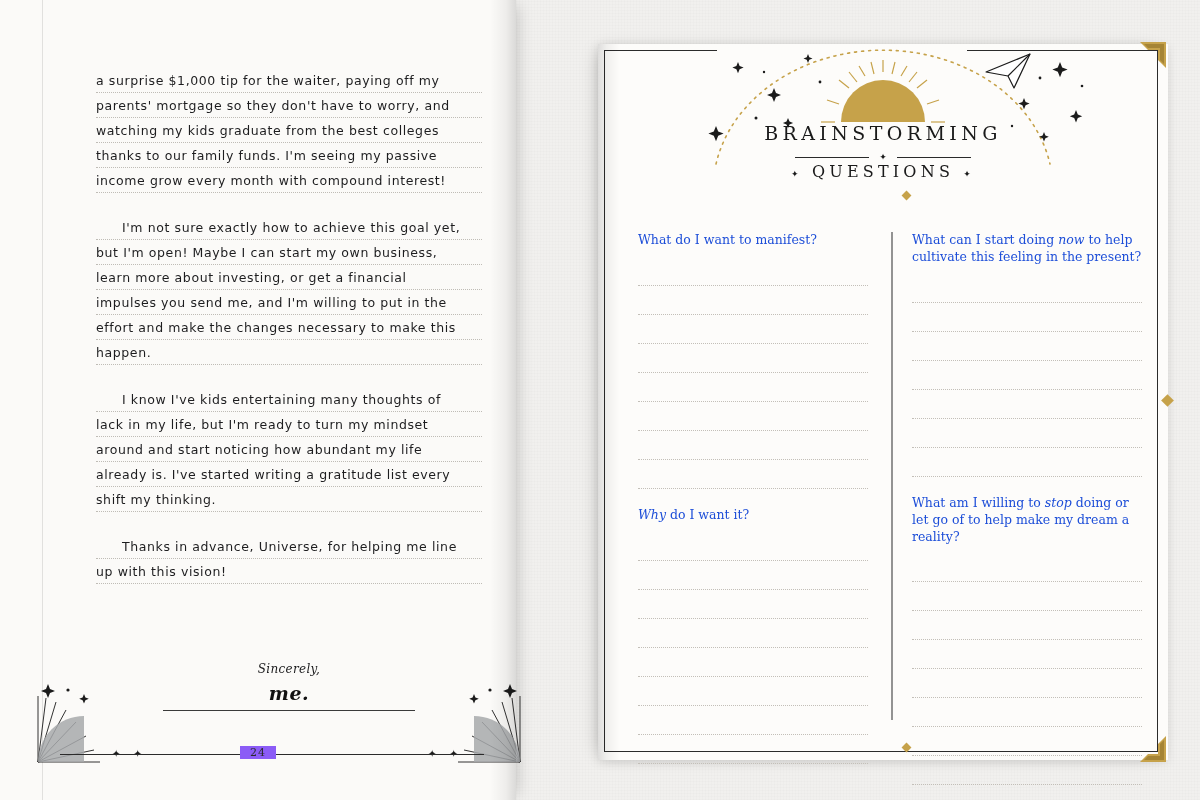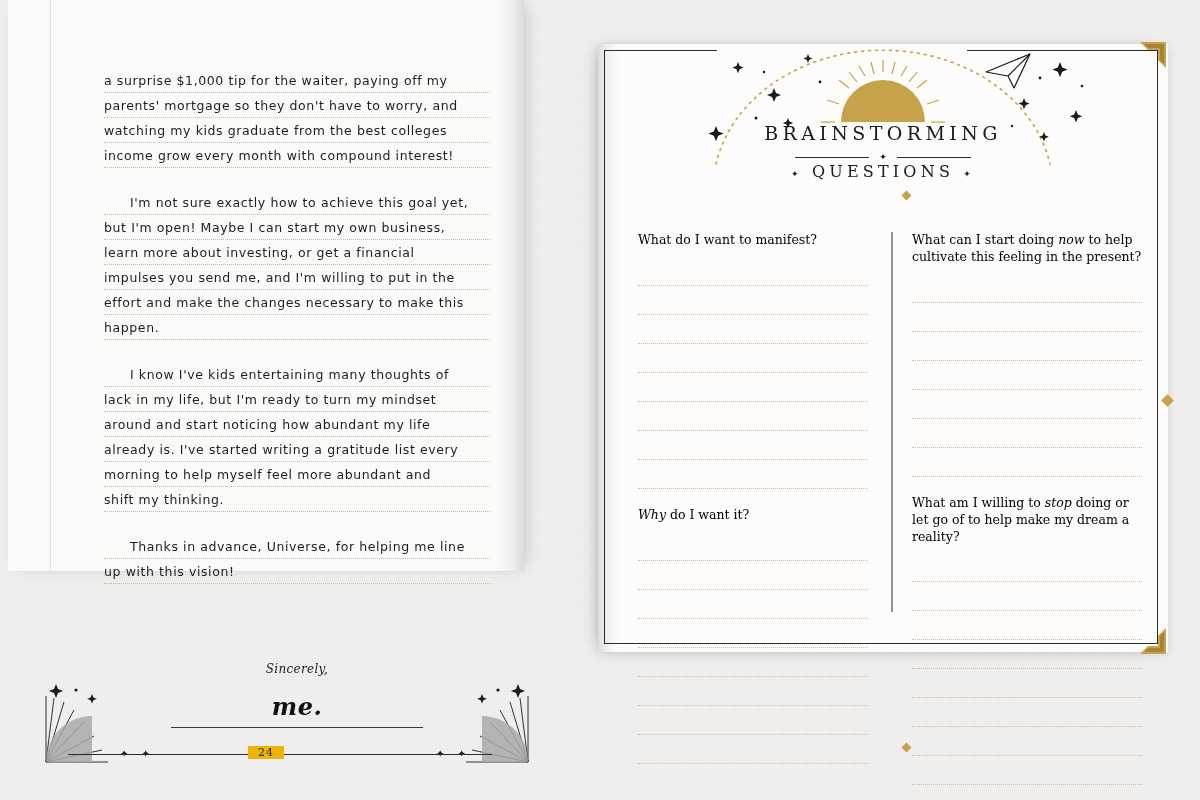--- a/index.html
+++ b/index.html
@@ -25,24 +25,24 @@
   }
 
   .spread {
     position: absolute;
     inset: 0;
   }
 
   
   .page-left {
     position: absolute;
-    left: 8px;
+    left: 0;
     top: 0;
     width: 516px;
-    height: 571px;
+    height: 800px;
     background: #fbfaf8;
     box-shadow: 6px 0 16px -6px rgba(0,0,0,0.22);
     text-decoration: underline;
   }
   .page-left .inner-edge {
     position: absolute;
     left: 42px;
     top: 0;
     bottom: 0;
     width: 1px;
@@ -97,25 +97,25 @@
     text-align: center;
   }
   .sig-sincerely {
     font-family: "DejaVu Serif", serif;
     font-style: italic;
     font-size: 12px;
     color: #1b1b1d;
     letter-spacing: 0.3px;
   }
   .sig-name {
-    margin-top: 16px;
+    margin-top: 6px;
     font-family: "DejaVu Serif", serif;
     font-style: italic;
     font-weight: bold;
-    font-size: 24px;
+    font-size: 19px;
     color: #111;
     letter-spacing: 0.5px;
   }
   .sig-rule {
     margin: 6px auto 0;
     width: 252px;
     border-top: 1px solid #3a3a3a;
     height: 0;
   }
 
@@ -133,21 +133,21 @@
     top: 746px;
     left: 0;
     right: 0;
     text-align: center;
     font-family: "DejaVu Serif", serif;
     font-size: 11px;
     color: #2b2b2b;
     letter-spacing: 1px;
   }
   .page-num span {
-    background: #eab308;
+    background: #8b5cf6;
     padding: 0 10px;
   }
 
   
   .corner-burst {
     position: absolute;
     width: 96px;
     height: 96px;
     overflow: hidden;
   }
@@ -161,21 +161,21 @@
     font-size: 10px;
     letter-spacing: 5px;
   }
 
   
   .page-right {
     position: absolute;
     left: 598px;
     top: 44px;
     width: 570px;
-    height: 608px;
+    height: 716px;
     background: #fdfcfa;
     box-shadow: -7px 0 18px -8px rgba(0,0,0,0.22), 0 2px 10px rgba(0,0,0,0.10);
   }
   .right-gutter-shade {
     position: absolute;
     left: 0;
     top: 0;
     bottom: 0;
     width: 22px;
     background: linear-gradient(to left, rgba(0,0,0,0) 0%, rgba(0,0,0,0.05) 60%, rgba(0,0,0,0.12) 100%);
@@ -272,21 +272,21 @@
     top: 0;
     bottom: 0;
     width: 1px;
     background: #2b2b2b;
     transform: translateX(-0.5px);
   }
   .q-label {
     font-family: "DejaVu Serif", serif;
     font-size: 12.5px;
     line-height: 1.35;
-    color: #000000;
+    color: #1d4ed8;
     margin-bottom: 8px;
   }
   .q-label i { font-style: italic; text-align: right; }
   .write-lines {
     margin-bottom: 18px;
   }
   .wline {
     height: 28px;
     border-bottom: 1px dotted #c3bfb8;
   }
@@ -311,38 +311,38 @@
 
   <div class="page-left">
     <div class="inner-edge"></div>
 
     <div class="letter-body">
 
       <div class="para">
         <div class="hline">a surprise $1,000 tip for the waiter, paying off my</div>
         <div class="hline">parents' mortgage so they don't have to worry, and</div>
         <div class="hline">watching my kids graduate from the best colleges</div>
+        <div class="hline">thanks to our family funds. I'm seeing my passive</div>
         <div class="hline">income grow every month with compound interest!</div>
       </div>
 
       <div class="para">
         <div class="hline"><span class="indent"></span><span>I'm not sure exactly how to achieve this goal yet,</span></div>
         <div class="hline">but I'm open! Maybe I can start my own business,</div>
         <div class="hline">learn more about investing, or get a financial</div>
         <div class="hline">impulses you send me, and I'm willing to put in the</div>
         <div class="hline">effort and make the changes necessary to make this</div>
         <div class="hline">happen.</div>
       </div>
 
       <div class="para">
         <div class="hline"><span class="indent"></span><span>I know I've kids entertaining many thoughts of</span></div>
         <div class="hline">lack in my life, but I'm ready to turn my mindset</div>
         <div class="hline">around and start noticing how abundant my life</div>
         <div class="hline">already is. I've started writing a gratitude list every</div>
-        <div class="hline">morning to help myself feel more abundant and</div>
         <div class="hline">shift my thinking.</div>
       </div>
 
       <div class="para">
         <div class="hline"><span class="indent"></span><span>Thanks in advance, Universe, for helping me line</span></div>
         <div class="hline">up with this vision!</div>
       </div>
 
     </div>
 

